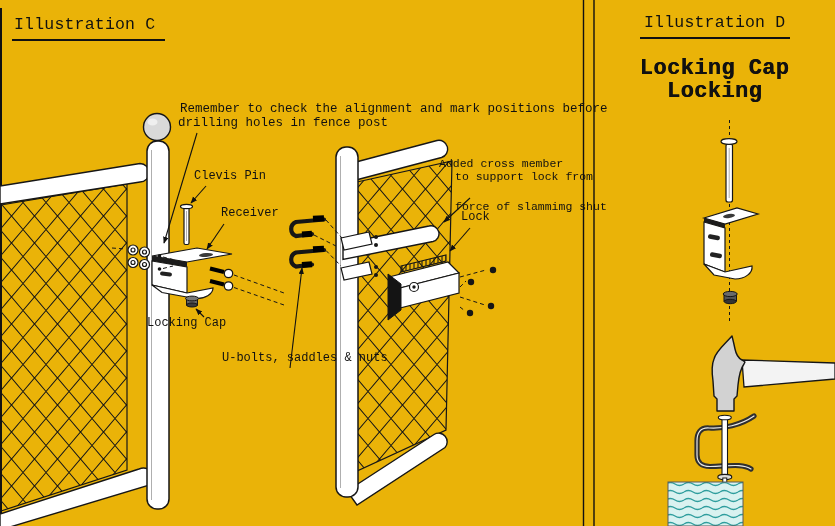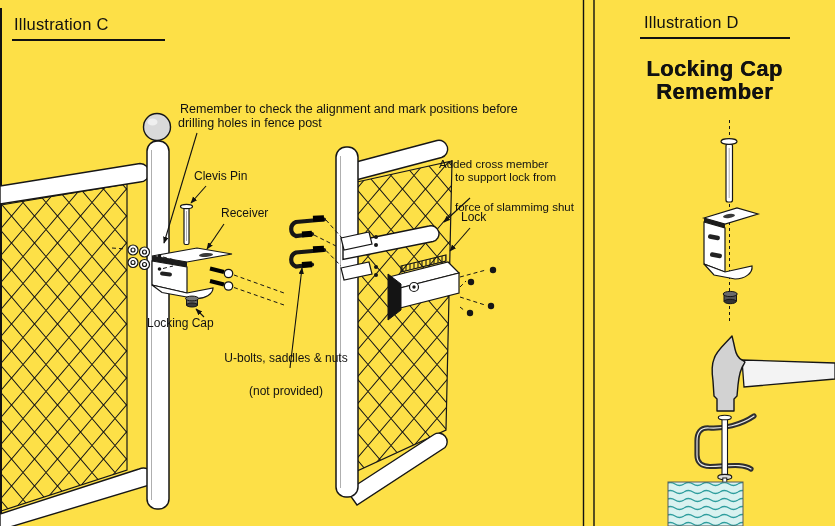--- a/index.html
+++ b/index.html
@@ -1,17 +1,17 @@
 <!DOCTYPE html>
 <html><head>
 <meta charset="utf-8">
 <style>
   html,body{margin:0;padding:0;background:#fff;}
-  .stage{position:relative;width:835px;height:526px;background:#fde047;overflow:hidden;
-         font-family:Liberation Sans, sans-serif;color:#111;}
+  .stage{position:relative;width:835px;height:526px;background:#eab308;overflow:hidden;
+         font-family:Liberation Mono, monospace;color:#111;}
   .lbl{position:absolute;white-space:nowrap;color:#111;}
   .h1{font-size:16.5px;letter-spacing:.2px;}
   .rule{position:absolute;height:2px;background:#111;}
   .title-c{font-size:20px;}
   .note{font-size:12.5px;line-height:14px;}
   .small{font-size:12px;line-height:14px;text-align:right;}
   .tiny{font-size:11.5px;line-height:12.5px;}
   .center{text-align:center;}
   .title-d{font-size:22px;font-weight:bold;line-height:23px;letter-spacing:.4px;
            text-shadow:0.4px 0 0 currentColor;text-align:center;}
@@ -219,28 +219,27 @@
   <div class="rule" style="left:12px;top:39px;width:153px;"></div>
 
   <div class="lbl note" style="left:180px;top:102px;">Remember to check the alignment and mark positions before</div>
   <div class="lbl note" style="left:178px;top:116px;">drilling holes in fence post</div>
 
   <div class="lbl small" style="left:194px;top:169px;">Clevis Pin</div>
   <div class="lbl small" style="left:221px;top:206px;">Receiver</div>
   <div class="lbl small" style="left:147px;top:316px;">Locking Cap</div>
 
   <div class="lbl small center" style="left:222px;top:351px;width:128px;">U-bolts, saddles &amp; nuts</div>
-  <div class="lbl small center" style="left:222px;top:384px;width:128px;">(not provided)</div>
 
   <div class="lbl tiny" style="left:439px;top:158px;">Added cross member</div>
   <div class="lbl tiny" style="left:455px;top:170.5px;">to support lock from</div>
   <div class="lbl tiny" style="left:455px;top:201px;">force of slammimg shut</div>
 
   <div class="lbl small" style="left:461px;top:210px;">Lock</div>
 
   <div class="lbl h1" style="left:644px;top:13px;">Illustration D</div>
   <div class="rule" style="left:640px;top:37px;width:150px;"></div>
   <div class="lbl title-d" style="left:596px;top:57px;width:237px;">
     <div>Locking Cap</div>
-    <div>Remember</div>
+    <div>Locking</div>
   </div>
 
 </div>
 
 </body></html>

